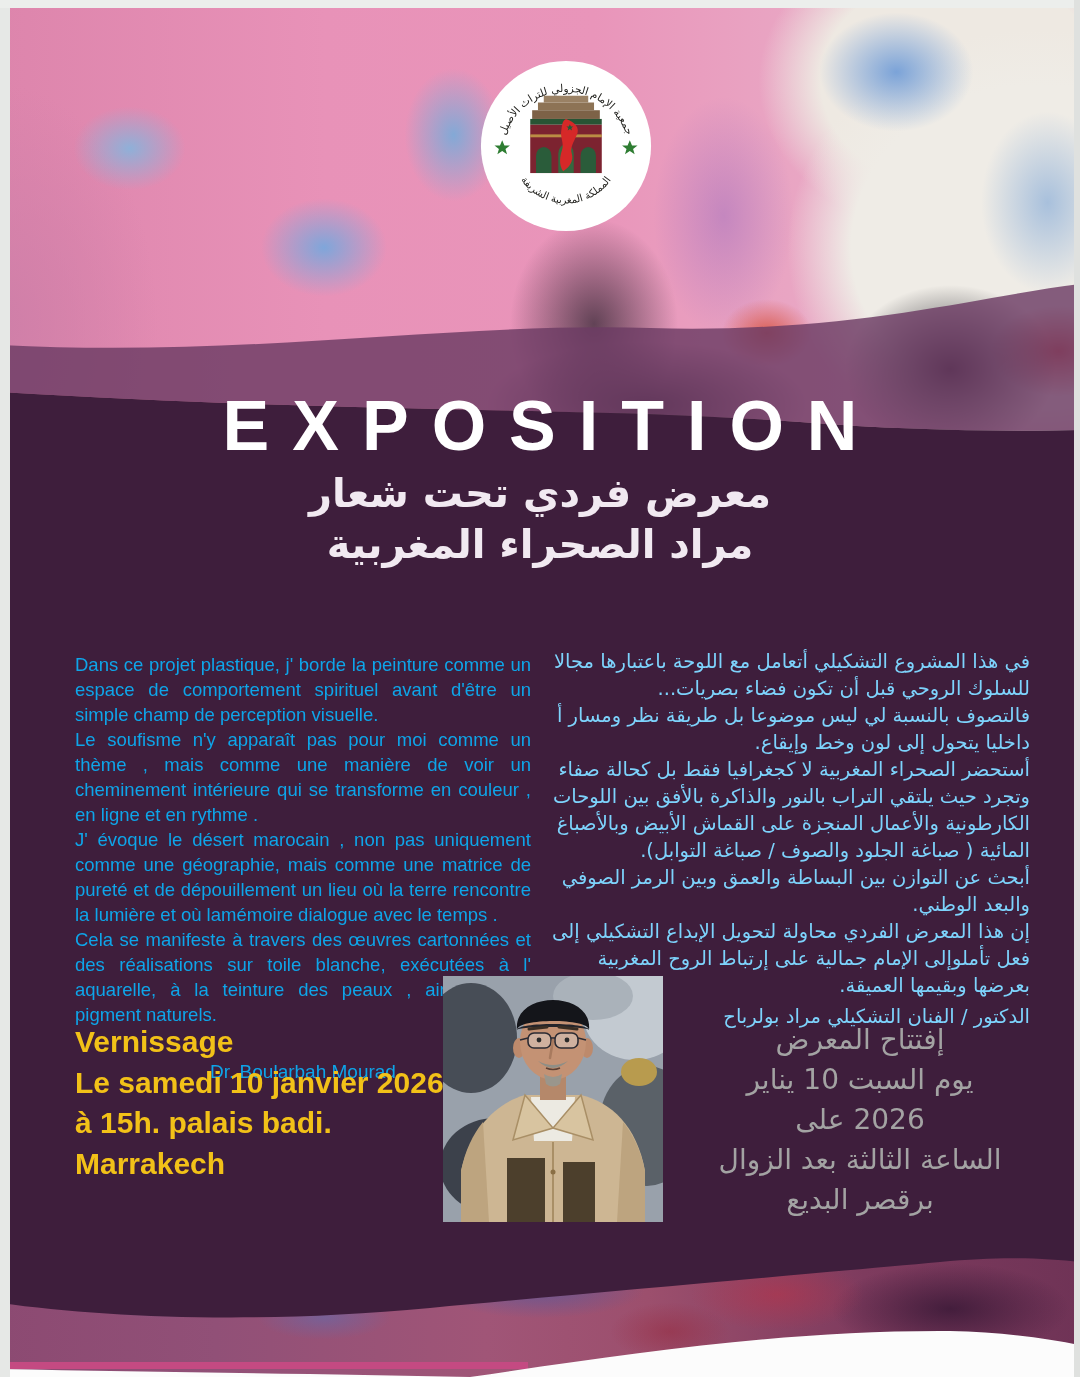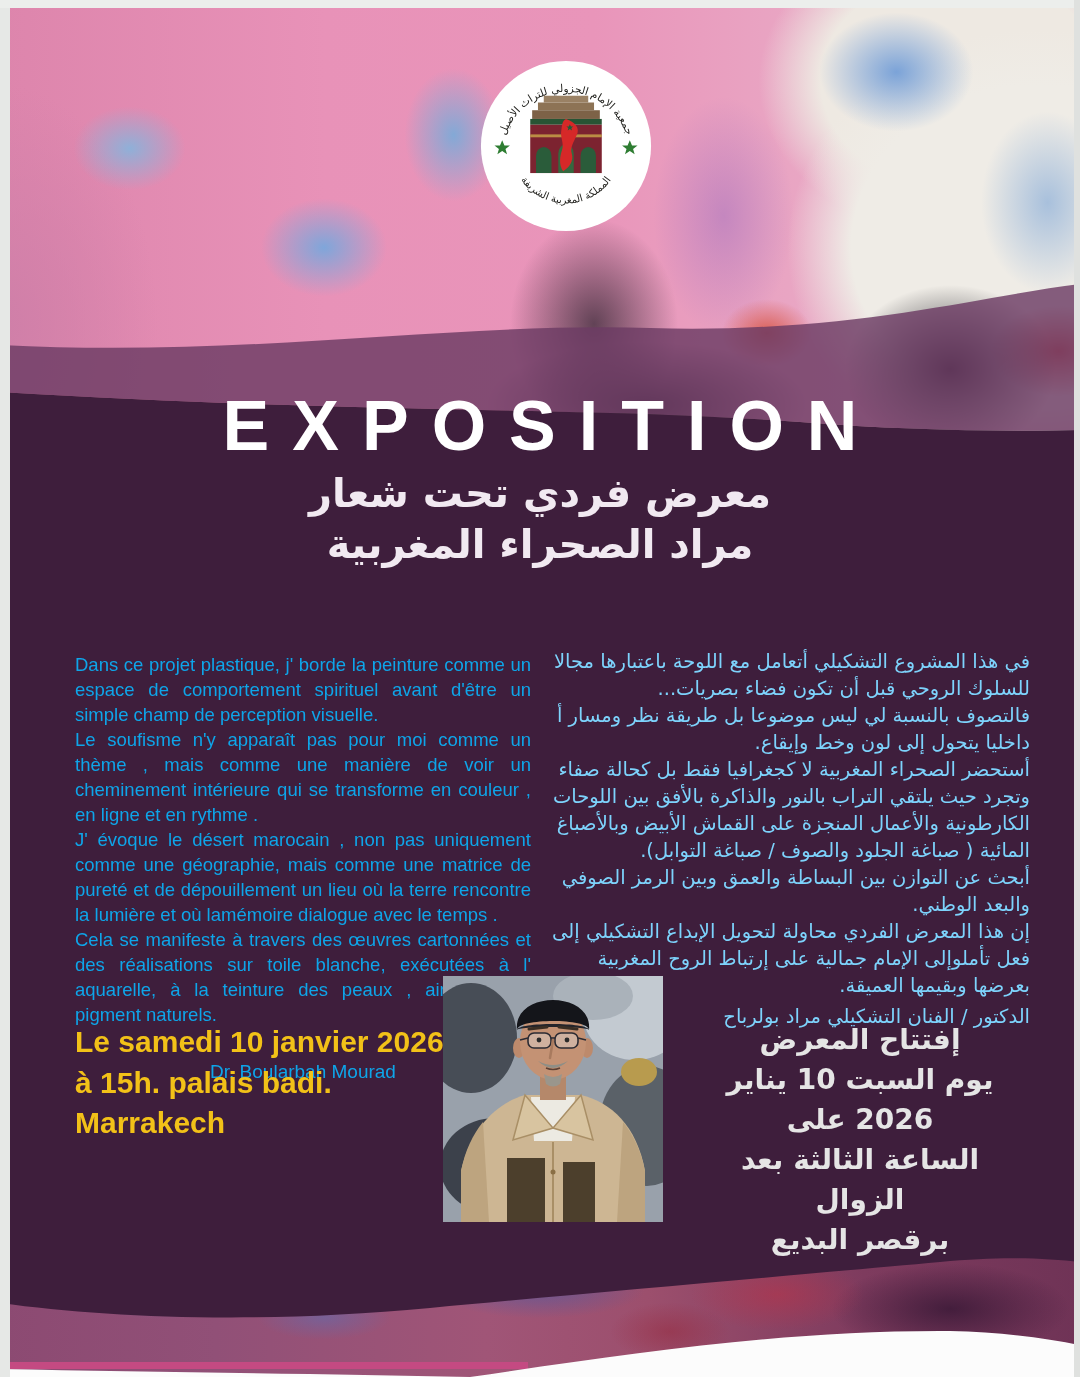--- a/index.html
+++ b/index.html
@@ -42,22 +42,22 @@
             font-family:"DejaVu Sans",sans-serif;font-weight:bold;font-size:40px;line-height:51px;}
   .col-fr{left:75px;top:652px;width:456px;color:#0ea5e9;font-size:18.5px;line-height:25px;}
   .col-fr p{margin:0;text-align:justify;}
   .col-fr .sig{margin-top:32px;text-align:center;font-size:19px;}
   .col-ar{left:548px;top:648px;width:482px;direction:rtl;text-align:right;color:#7dd3fc;
           font-family:"DejaVu Sans",sans-serif;font-size:19.5px;line-height:27px;}
   .col-ar p{margin:0;}
   .col-ar .sig{margin-top:4px;}
   .event-fr{left:75px;top:1022px;width:420px;color:#f2c118;font-weight:bold;
             font-size:30px;line-height:40.5px;}
-  .event-ar{right:70px;top:1020px;width:300px;text-align:center;direction:rtl;color:#e5e5e5;
-            font-family:"DejaVu Sans",sans-serif;font-weight:bold;font-size:28px;line-height:40px;}
+  .event-ar{right:70px;top:1020px;width:300px;text-align:center;direction:rtl;color:#a3a3a3;
+            font-family:"DejaVu Sans",sans-serif;font-weight:normal;font-size:28px;line-height:40px;}
   .logo{left:479px;top:59px;width:174px;height:174px;}
   .photo{left:443px;top:976px;width:220px;height:246px;}
 </style>
 </head>
 <body>
 
 <div class="poster">
 
   <div class="layer paint-top"></div>
   <div class="layer paint-strip"></div>
@@ -126,20 +126,21 @@
   <div class="layer col-ar">
     <p>في هذا المشروع التشكيلي أتعامل مع اللوحة باعتبارها مجالا للسلوك الروحي قبل أن تكون فضاء بصريات...</p>
     <p>فالتصوف بالنسبة لي ليس موضوعا بل طريقة نظر ومسار أ داخليا يتحول إلى لون وخط وإيقاع.</p>
     <p>أستحضر الصحراء المغربية لا كجغرافيا فقط بل كحالة صفاء وتجرد حيث يلتقي التراب بالنور والذاكرة بالأفق بين اللوحات الكارطونية والأعمال المنجزة على القماش الأبيض وبالأصباغ المائية ( صباغة الجلود والصوف / صباغة التوابل).</p>
     <p>أبحث عن التوازن بين البساطة والعمق وبين الرمز الصوفي والبعد الوطني.</p>
     <p>إن هذا المعرض الفردي محاولة لتحويل الإبداع التشكيلي إلى فعل تأملوإلى الإمام جمالية على إرتباط الروح المغربية بعرضها وبقيمها العميقة.</p>
     <p class="sig">الدكتور / الفنان التشكيلي مراد بولرباح</p>
   </div>
 
   <div class="layer event-fr">
+    <div>Vernissage</div>
     <div>Le samedi 10 janvier 2026</div>
     <div>à 15h. palais badi.</div>
     <div>Marrakech</div>
   </div>
 
   <div class="layer event-ar">
     <div>إفتتاح المعرض</div>
     <div>يوم السبت 10 يناير 2026 على</div>
     <div>الساعة الثالثة بعد الزوال</div>
     <div>برقصر البديع</div>

